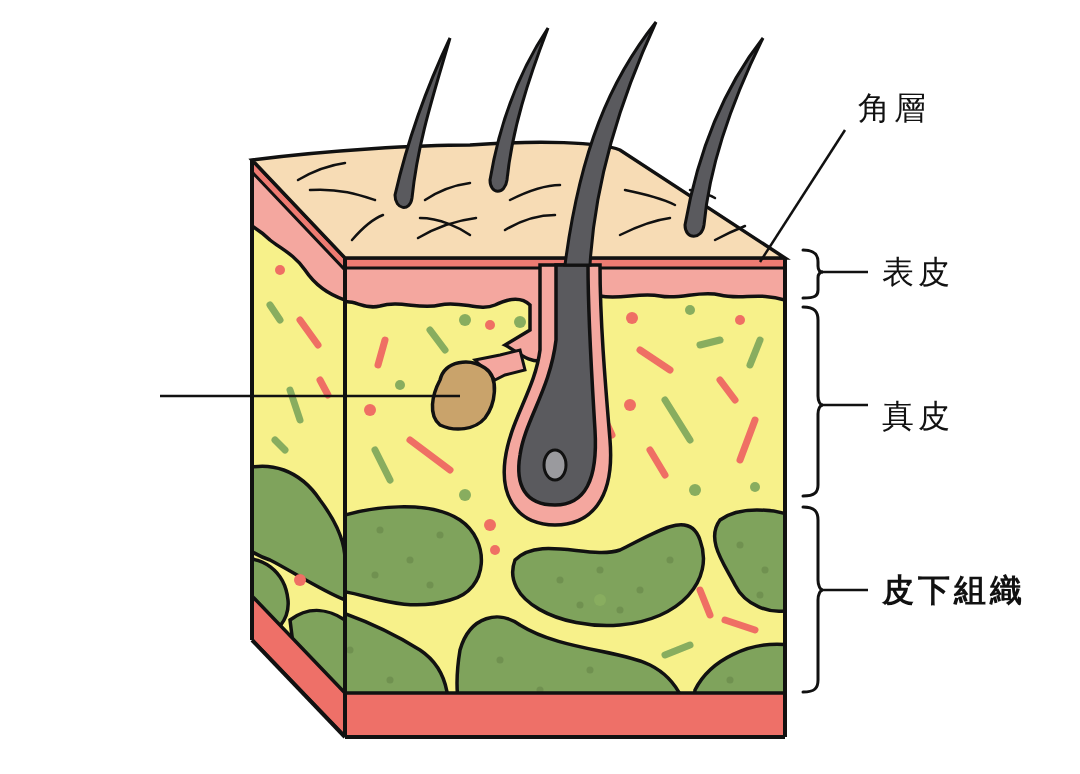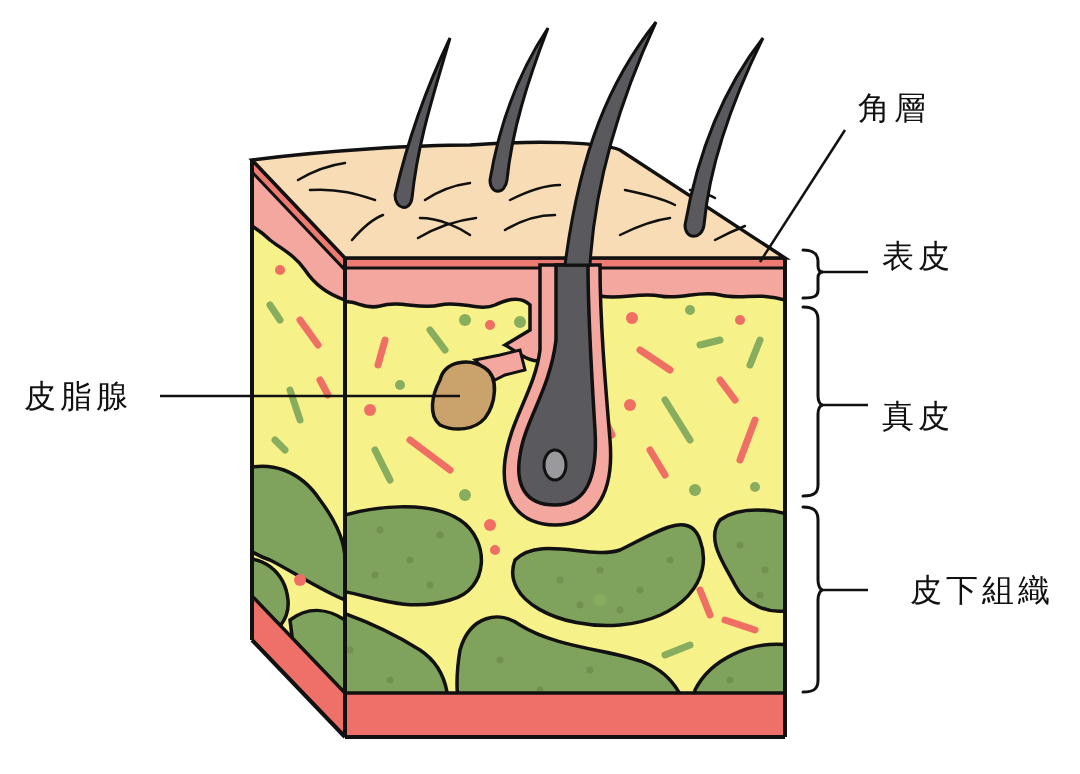--- a/index.html
+++ b/index.html
@@ -179,17 +179,16 @@
   </g>
 
   <g stroke="#111" stroke-width="3" fill="none" stroke-linecap="round">
     <path d="M803,250 C815,250 818,255 818,262 L818,266 C818,270 820,272 823,272 C820,272 818,274 818,278 L818,290 C818,296 815,298 803,298"></path>
     <path d="M803,307 C815,307 818,312 818,320 L818,396 C818,401 820,405 823,405 C820,405 818,409 818,414 L818,485 C818,492 815,496 803,496"></path>
     <path d="M803,507 C815,507 818,512 818,520 L818,580 C818,585 820,590 823,590 C820,590 818,595 818,600 L818,680 C818,688 815,692 803,692"></path>
   </g>
 </svg>
 
   <div class="label" style="left:858px; top:92px;">角層</div>
-  <div class="label" style="left:882px; top:240px;">表皮</div>
+  <div class="label" style="left:882px; top:256px;">表皮</div>
   <div class="label" style="left:882px; top:400px;">真皮</div>
-  <div class="label" style="left:24px; top:380px;">皮脂腺</div>
-  <div class="label" style="left:910px; top:574px;">皮下組織</div>
+  <div class="label" style="left:882px; top:574px;font-weight:bold;">皮下組織</div>
 </div>
 
 </body></html>

